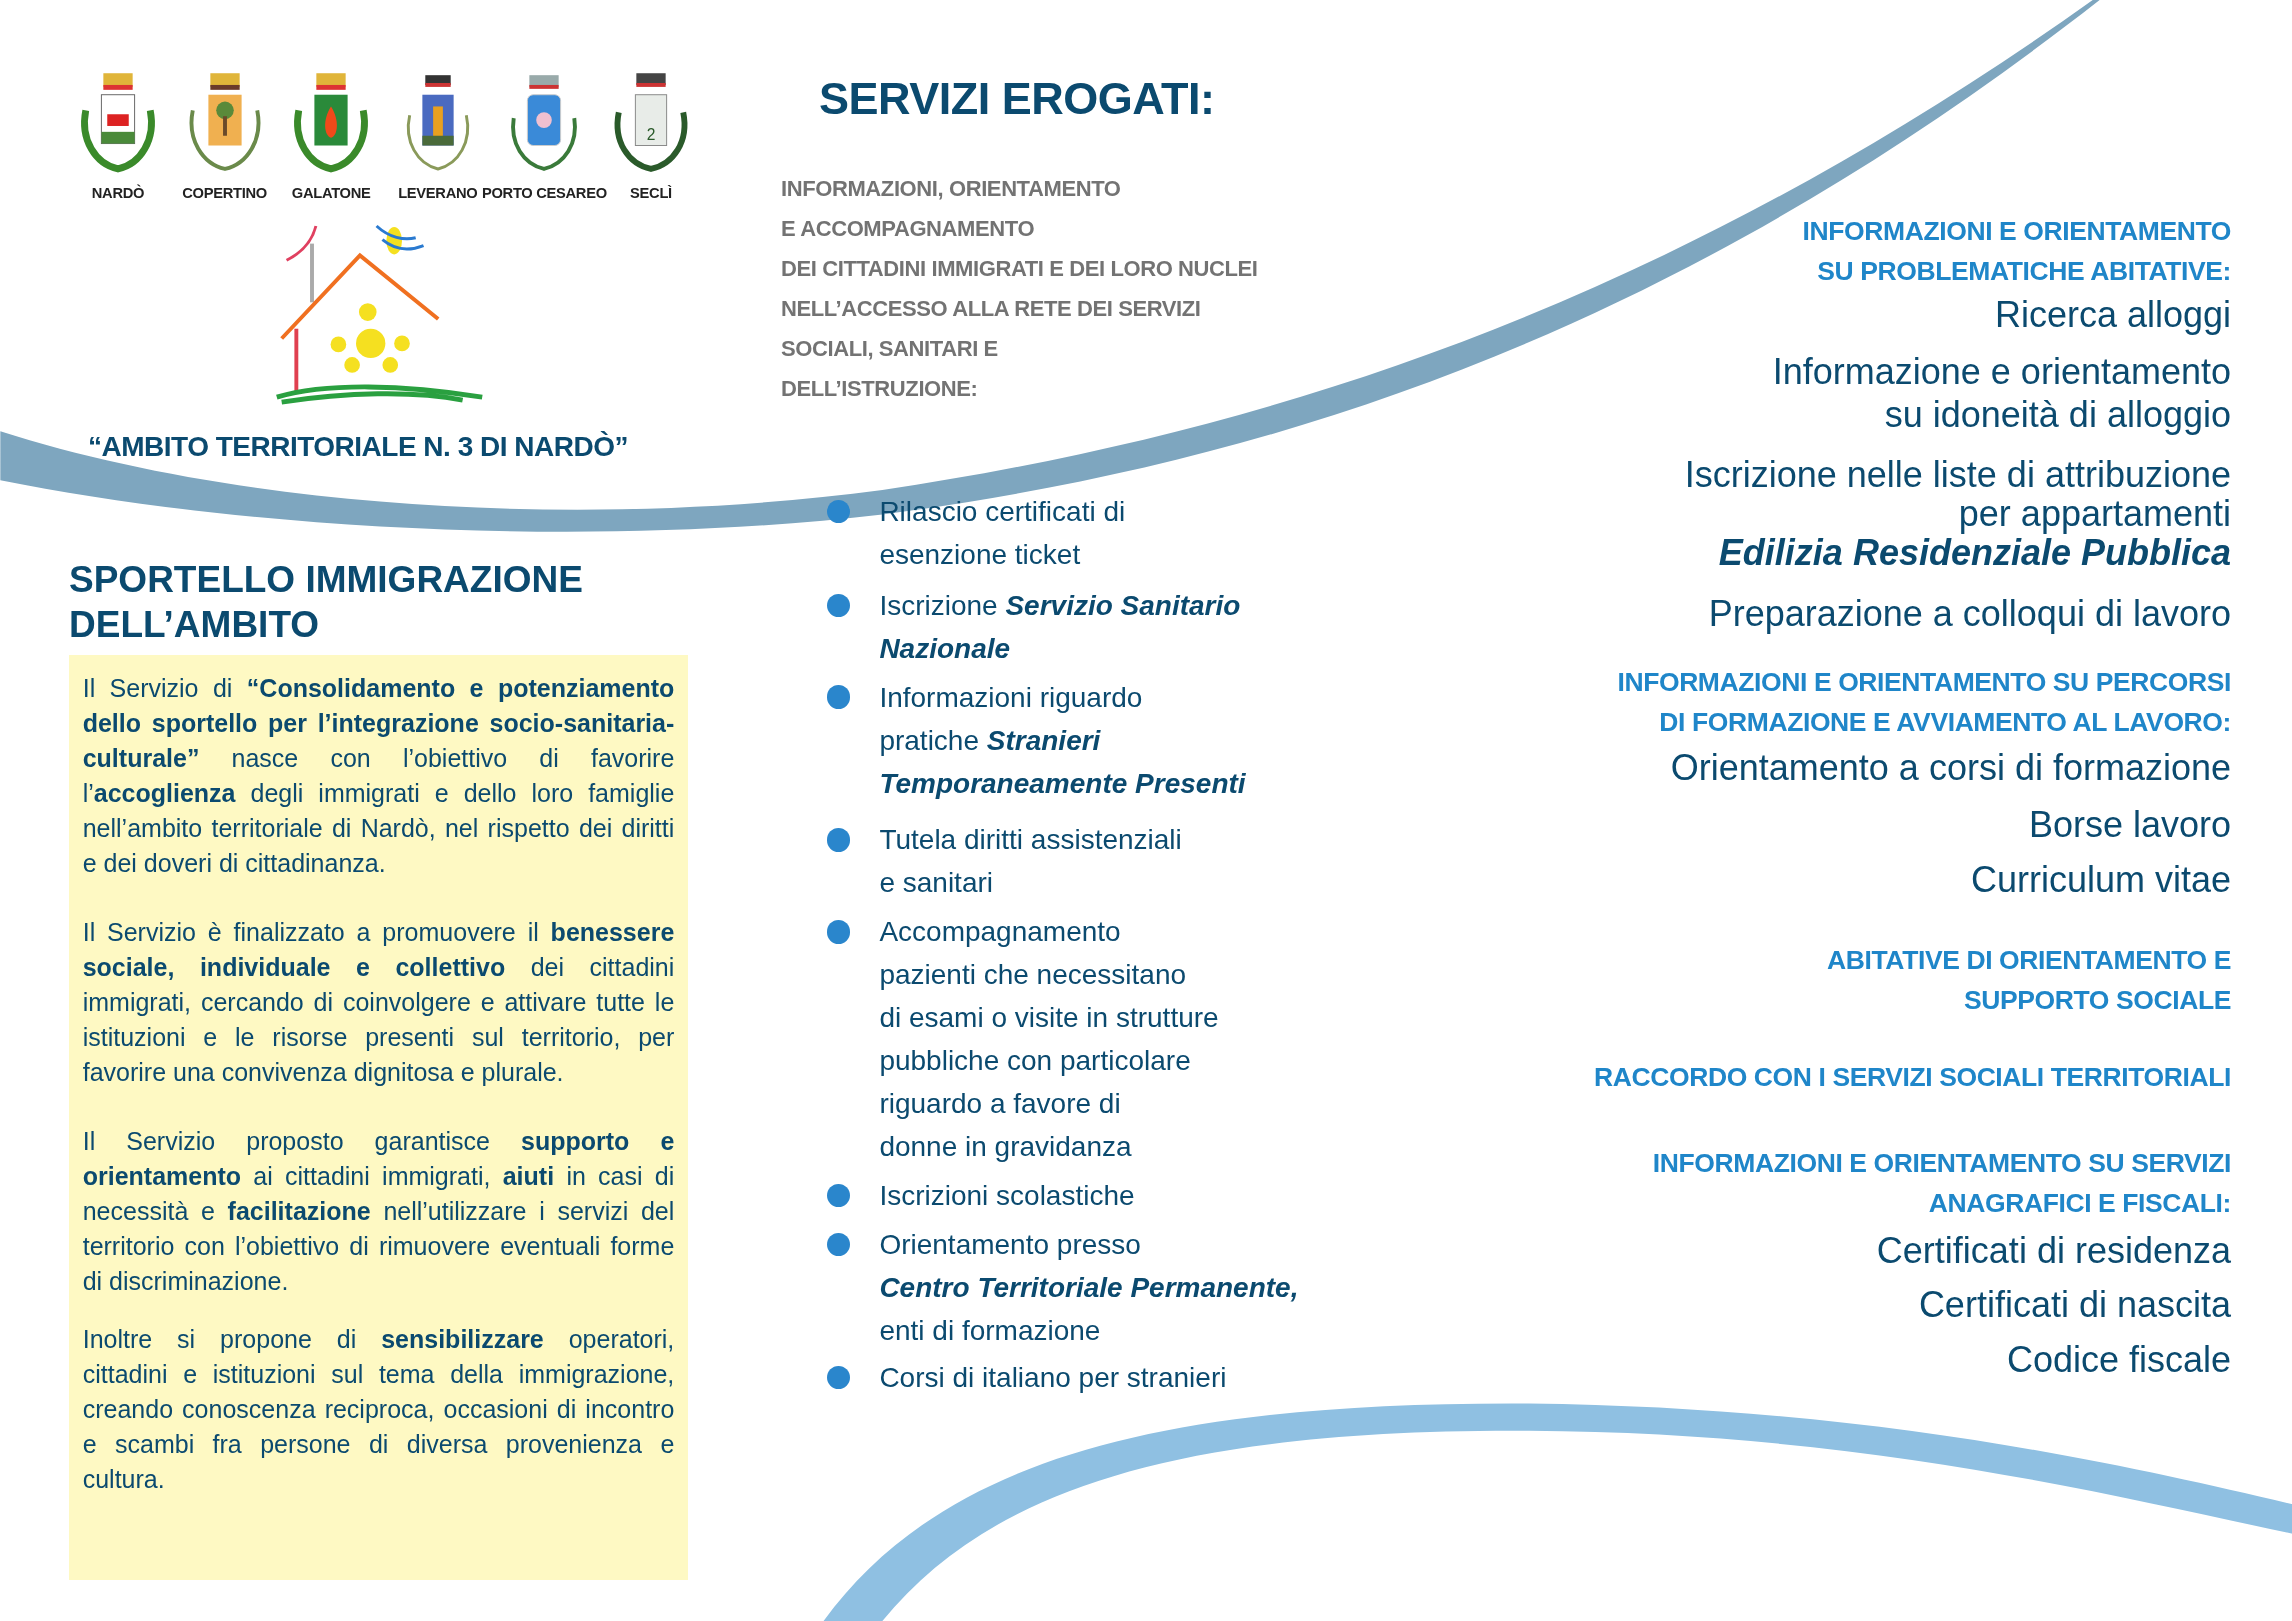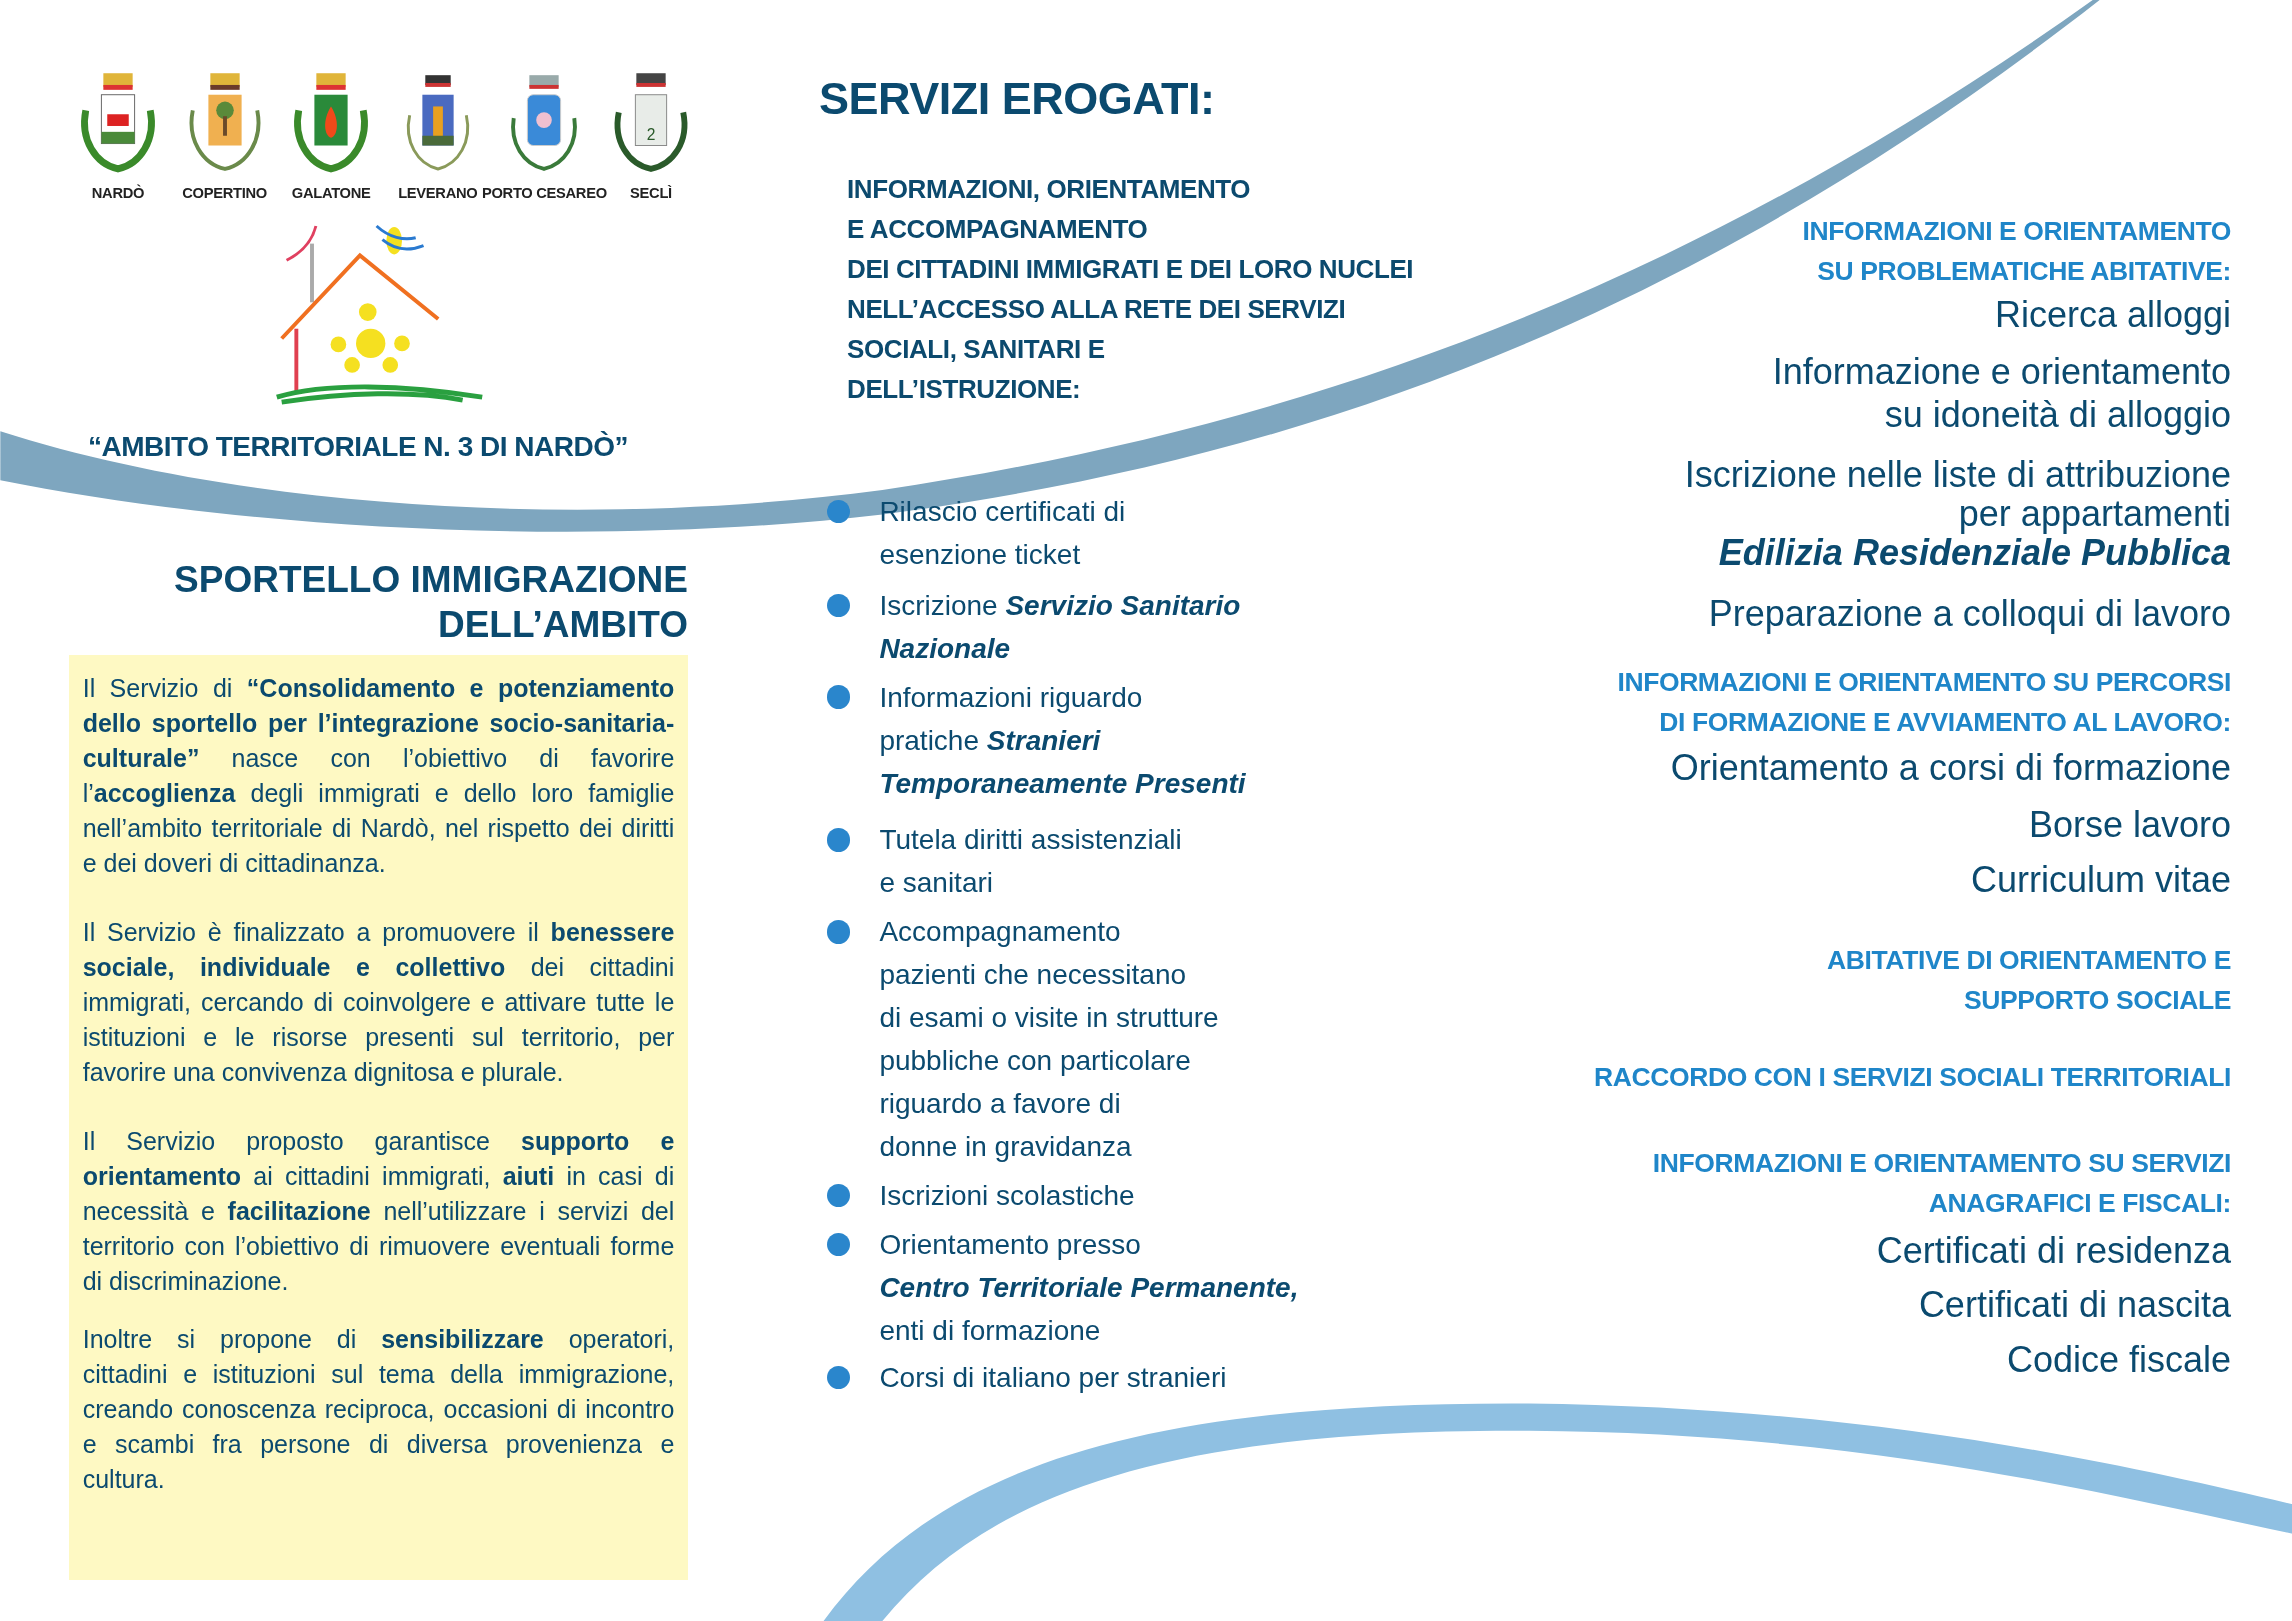--- a/index.html
+++ b/index.html
@@ -10,29 +10,29 @@
 
   
   .crests { left:71px; top:71px; width:627px; height:147px; display:flex; justify-content:space-between; }
   .crest { width:94px; display:flex; flex-direction:column; align-items:center; }
   .crest svg { width:84px; height:108px; }
   .crest-label { font-family:"Liberation Sans", sans-serif; font-weight:bold; font-size:14.7px; color:#222; margin-top:5.9px; white-space:nowrap; letter-spacing:-0.3px; }
 
   .logo { left:267px; top:216px; width:225px; height:201px; }
   .ambito { left:88px; top:431px; font-family:"Liberation Sans", sans-serif; font-weight:bold; font-size:28px; color:#0b4a6f; letter-spacing:-0.5px; }
 
-  .sportello-title { left:69px; top:557px; width:619px; text-align:right; font-weight:bold; font-size:37px; line-height:45px; color:#0b4a6f; }
+  .sportello-title { left:69px; top:557px; width:619px; text-align:left; font-weight:bold; font-size:37px; line-height:45px; color:#0b4a6f; }
   .infobox { left:69px; top:655px; width:619px; height:925px; background:#fef9c3; box-sizing:border-box; padding:15.7px 13.7px 0 13.7px; }
   .infobox p { margin:0; font-size:25px; line-height:35px; text-align:justify; color:#0b4a6f; }
   .infobox p.gap { margin-top:34px; }
   .infobox p.gap2 { margin-top:23px; }
   .infobox b { font-weight:bold; }
 
   .servizi-title { left:819px; top:73px; font-weight:bold; font-size:45px; color:#0b4a6f; letter-spacing:-0.5px; }
-  .servizi-sub { left:847px; top:169px; font-weight:bold; font-size:26px; line-height:40px; color:#0c4a6e; letter-spacing:-0.4px; }
+  .servizi-sub { left:781px; top:169px; font-weight:bold; font-size:22px; line-height:40px; color:#737373; letter-spacing:-0.4px; }
 
   .bullets { left:823px; top:490px; width:667px; }
   .bullet { display:flex; align-items:flex-start; font-size:28px; line-height:43px; color:#0b4a6f; }
   .bullet .dot { width:23.5px; height:23.5px; border-radius:50%; background:#2a86cc; margin-top:9.8px; margin-right:29px; flex:0 0 auto; margin-left:3.9px; }
   .bullet i { font-weight:bold; font-style:italic; }
 
   .right { right:62px; top:211px; width:745px; text-align:right; }
   .rhead { font-weight:bold; font-size:26.5px; line-height:40px; color:#1f86c9; letter-spacing:-0.4px; }
   .ritem { font-size:36px; line-height:43px; color:#0b4a6f; }
   .ritem i { font-weight:bold; font-style:italic; }

